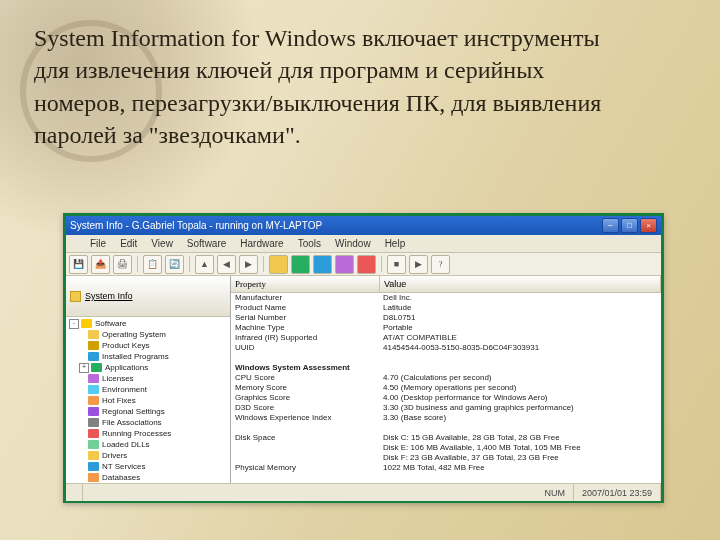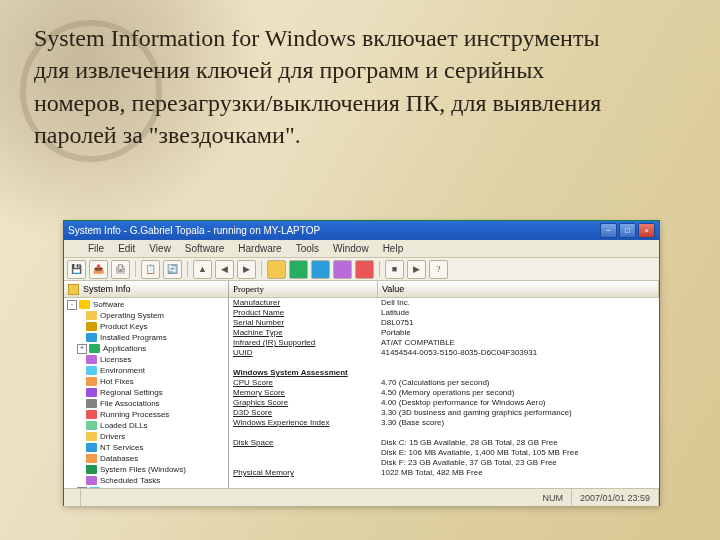--- a/index.html
+++ b/index.html
@@ -4,48 +4,48 @@
 <style>
 html,body{margin:0;padding:0;width:720px;height:540px;overflow:hidden;font-family:Georgia,"Times New Roman",serif;}
 body{
   background:
     radial-gradient(circle at 80px 60px, rgba(80,60,30,0.25) 0, rgba(80,60,30,0.15) 90px, transparent 180px),
     linear-gradient(120deg, #f1e6c8 0%, #eadfbf 35%, #e0d2a5 60%, #d9c791 100%);
 }
 .page{position:relative;width:657px;height:540px;}
 .deco-ring{position:absolute;left:20px;top:20px;width:130px;height:130px;border-radius:50%;border:6px solid rgba(70,50,20,0.15);}
 .caption{position:absolute;left:34px;top:22px;right:30px;font-size:24px;line-height:1.35;color:#2a2418;}
-.shot{position:absolute;left:63px;top:220px;width:595px;height:284px;border:1px solid #15803d;background:#f97316;box-shadow:0 2px 6px rgba(0,0,0,0.25);}
+.shot{position:absolute;left:63px;top:213px;width:595px;height:284px;border:3px solid #15803d;background:#f97316;box-shadow:0 2px 6px rgba(0,0,0,0.25);}
 .titlebar{height:19px;background:linear-gradient(#2a6dd4,#1b55b8);color:#fff;display:flex;align-items:center;font:10px "Tahoma",sans-serif;padding:0 4px;}
 .titlebar .spacer{flex:1;}
 .winbtn{width:15px;height:13px;margin-left:2px;background:linear-gradient(#7ba7e8,#3d6fc4);border:1px solid #1b4899;border-radius:2px;display:flex;align-items:center;justify-content:center;color:#fff;font-size:8px;}
 .winbtn.close{background:linear-gradient(#e87b6c,#c83d2d);}
 .menubar{height:17px;background:#ece9d8;display:flex;align-items:center;font:10px Tahoma,sans-serif;padding:0 17px;border-bottom:1px solid #c8c2ac;}
 .menubar span{padding:0 7px;color:#333;}
 .toolbar{height:22px;background:#f2efe4;display:flex;align-items:center;padding:0 3px;border-bottom:1px solid #c8c2ac;gap:3px;}
 .tbtn{width:17px;height:17px;border:1px solid #b8b29a;background:#f8f6ee;border-radius:2px;display:flex;align-items:center;justify-content:center;font-size:9px;color:#555;}
 .tsep{width:1px;height:16px;background:#c8c2ac;margin:0 2px;}
 .body{display:flex;height:207px;}
 .tree{width:164px;border-right:1px solid #aaa;background:#fff;overflow:hidden;}
-.treehdr{height:16px;background:linear-gradient(#fefefe,#e3e0d0);border-bottom:1px solid #c8c2ac;display:flex;align-items:center;padding:0 4px;font:9px Tahoma,sans-serif;}
+.treehdr{height:16px;background:linear-gradient(#fefefe,#e3e0d0);border-bottom:1px solid #c8c2ac;display:flex;align-items:center;padding:12px 4px;font:9px Tahoma,sans-serif;text-decoration:underline;}
 .treebody{font:8px Tahoma,sans-serif;color:#222;padding:1px 0;}
 .titem{display:flex;align-items:center;height:11px;white-space:nowrap;}
 .exp{width:8px;height:8px;margin:0 2px 0 3px;border:1px solid #888;background:#fff;font-size:7px;line-height:6px;text-align:center;color:#444;}
 .ticon{width:11px;height:9px;margin-right:3px;border-radius:1px;}
 .pad1{padding-left:10px;}
 .list{flex:1;background:#fff;overflow:hidden;}
 .listhdr{height:16px;background:linear-gradient(#fefefe,#e3e0d0);border-bottom:1px solid #c8c2ac;display:flex;font:9px Tahoma,sans-serif;}
 .col{border-right:1px solid #c8c2ac;padding:0 4px;display:flex;align-items:center;}
 .col.prop{width:140px;font-family:Liberation Serif, serif;}
 .col.val{flex:1;}
 .rows{font:8px Tahoma,sans-serif;color:#222;}
 .row{display:flex;height:10px;}
 .row.grp{font-weight:bold;}
 .cell{padding:0 4px;white-space:nowrap;overflow:hidden;}
-.cell.prop{width:140px;text-decoration:underline;}
+.cell.prop{width:140px;}
 .cell.val{flex:1;}
 .status{height:17px;background:#ece9d8;border-top:1px solid #c8c2ac;display:flex;align-items:center;font:9px Tahoma,sans-serif;color:#444;}
 .status .sseg{padding:0 8px;border-right:1px solid #c8c2ac;height:100%;display:flex;align-items:center;}
 .status .spacer{flex:1;}
 </style>
 </head>
 <body>
 
 <div class="page">
   <div class="deco-ring"></div>

